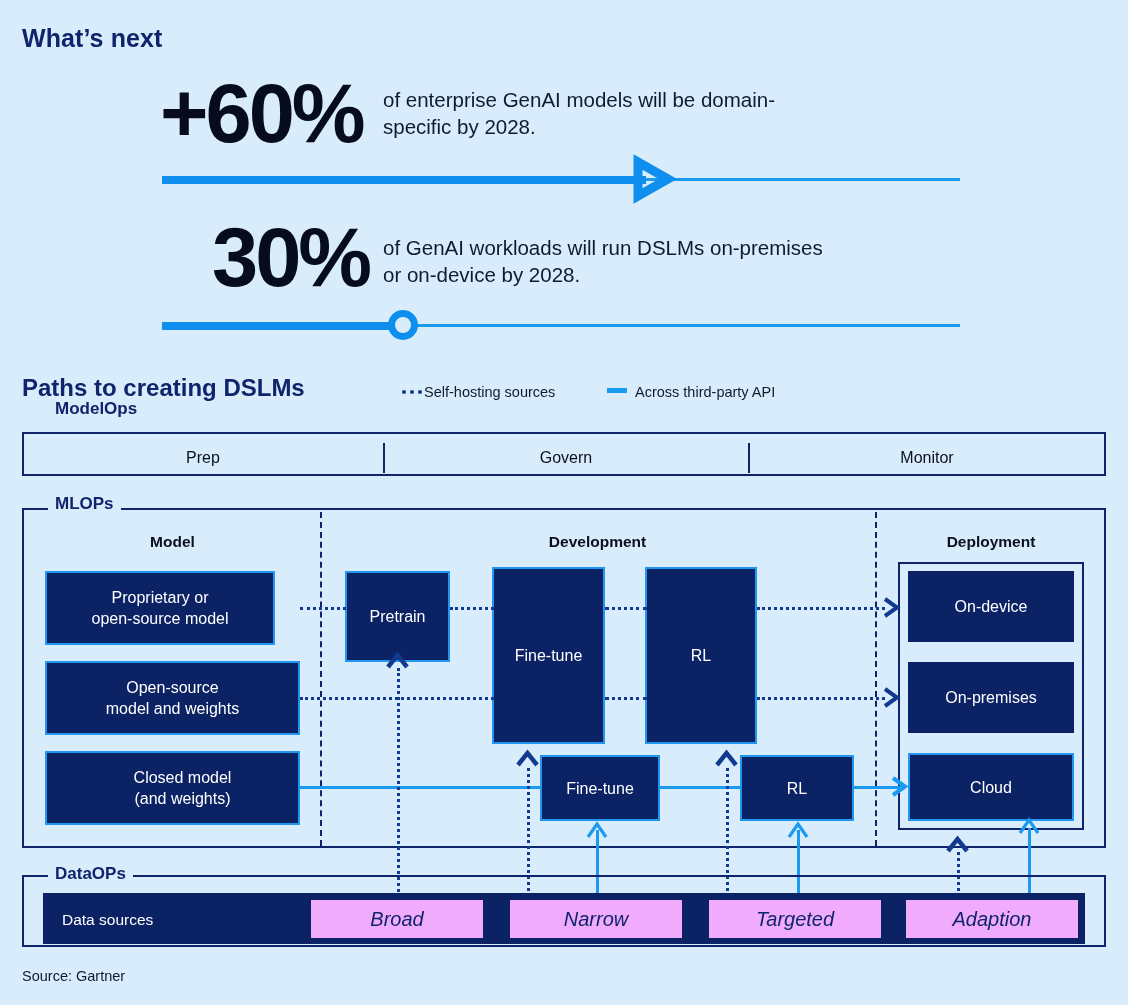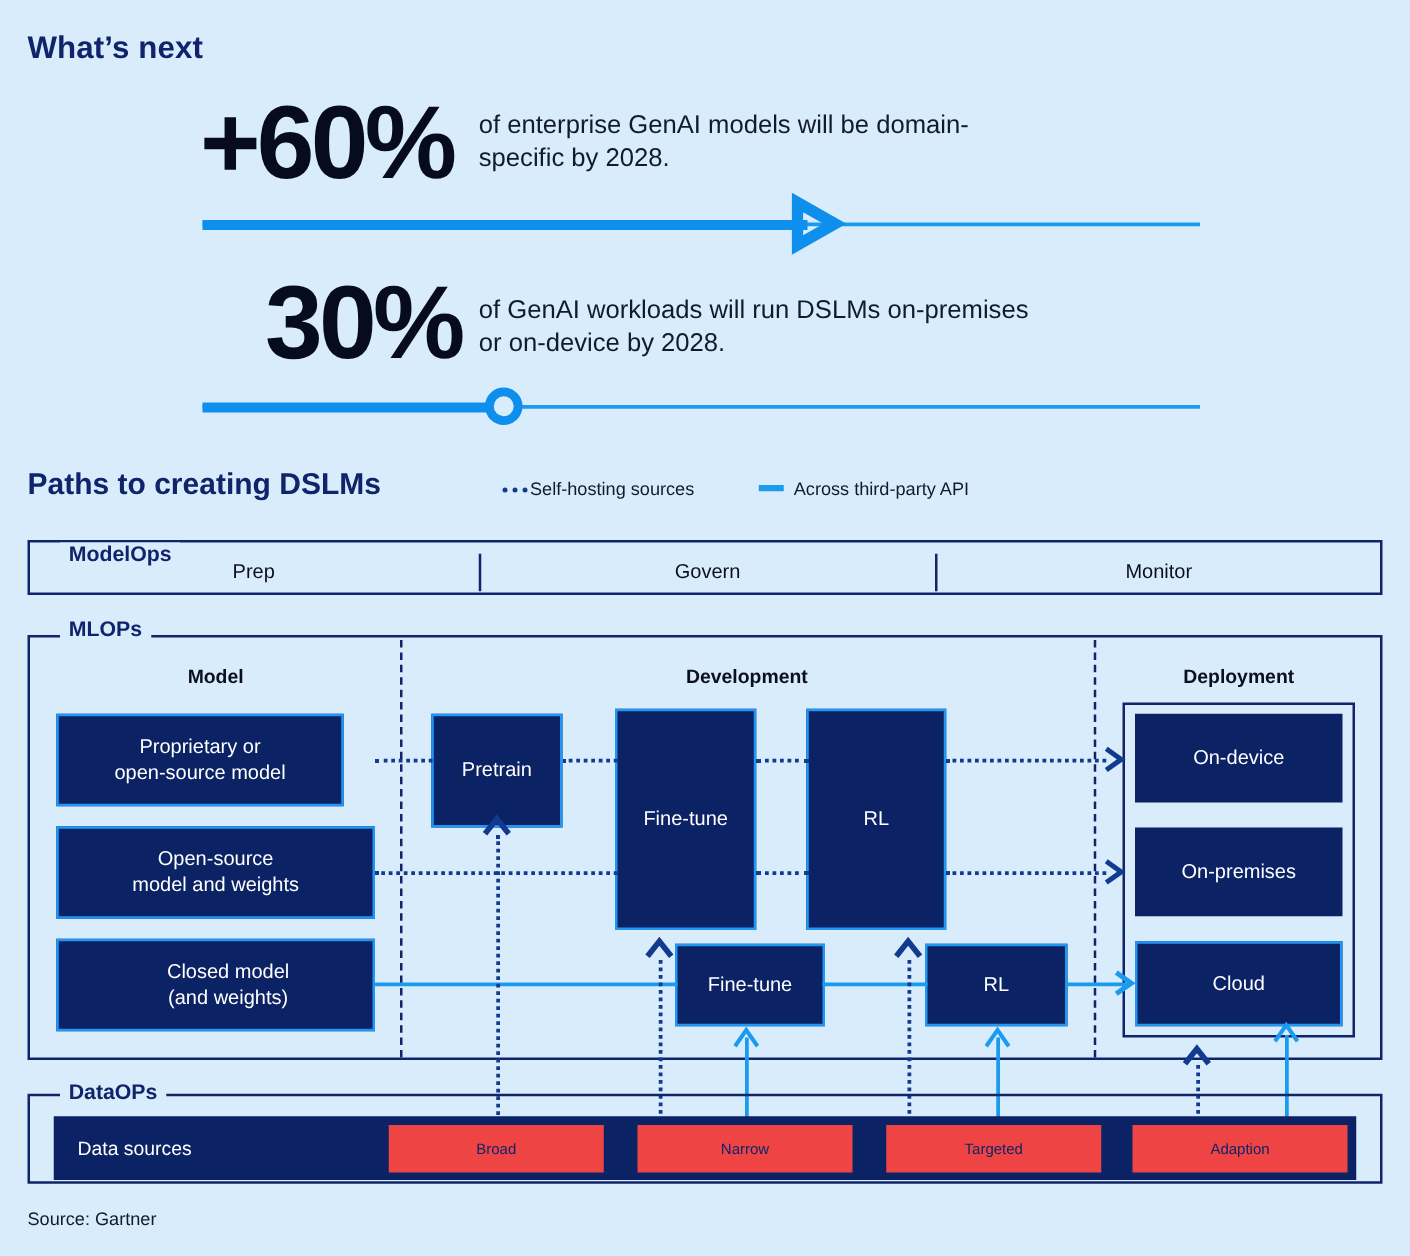--- a/index.html
+++ b/index.html
@@ -77,23 +77,23 @@
     position:absolute;box-sizing:border-box;
     background:#0b2265;color:#ffffff;
     border:2.5px solid #2196f3;
     display:flex;align-items:center;justify-content:center;
     text-align:center;font-size:16px;line-height:21px;
     white-space:pre-line;
   }
   .nbox.plain{border:none;}
   .wbox{
     position:absolute;box-sizing:border-box;
-    background:#ef4444;color:#10246b;
+    background:#f0abfc;color:#10246b;
     display:flex;align-items:center;justify-content:center;
-    text-align:center;font-size:12px;
+    text-align:center;font-size:20px;font-style:italic;
   }
   .databar{position:absolute;background:#0b2265;}
 
   
   .dotline-h{position:absolute;height:0;border-top:3px dotted #123a8f;}
   .dotline-v{position:absolute;width:0;border-left:3px dotted #123a8f;}
   .solidline-h{position:absolute;height:2.5px;background:#1a9bf0;}
   .solidline-v{position:absolute;width:2.5px;background:#1a9bf0;}
   svg.mark{position:absolute;overflow:visible;}
 
@@ -133,21 +133,21 @@
     <i></i>
       <i></i>
       <i></i>
   </div>
   <div class="legend-item" style="left:424px;top:384px;">Self-hosting sources</div>
 
   <div class="legend-dash" style="left:607px;top:388px;"></div>
   <div class="legend-item" style="left:635px;top:384px;">Across third-party API</div>
 
   <div class="frame" style="left:22px;top:432px;width:1084px;height:44px;"></div>
-  <div class="frame-label" style="left:48px;top:434px;">ModelOps</div>
+  <div class="frame-label" style="left:48px;top:399px;">ModelOps</div>
 
   <div class="vdiv-solid" style="left:383px;top:443px;height:30px;"></div>
   <div class="vdiv-solid" style="left:748px;top:443px;height:30px;"></div>
 
   <div class="col-head" style="left:24px;top:449px;width:358px;font-weight:normal;font-size:16px;">Prep</div>
   <div class="col-head" style="left:385px;top:449px;width:362px;font-weight:normal;font-size:16px;">Govern</div>
   <div class="col-head" style="left:750px;top:449px;width:354px;font-weight:normal;font-size:16px;">Monitor</div>
 
   <div class="frame" style="left:22px;top:508px;width:1084px;height:340px;"></div>
   <div class="frame-label" style="left:48px;top:494px;">MLOPs</div>

